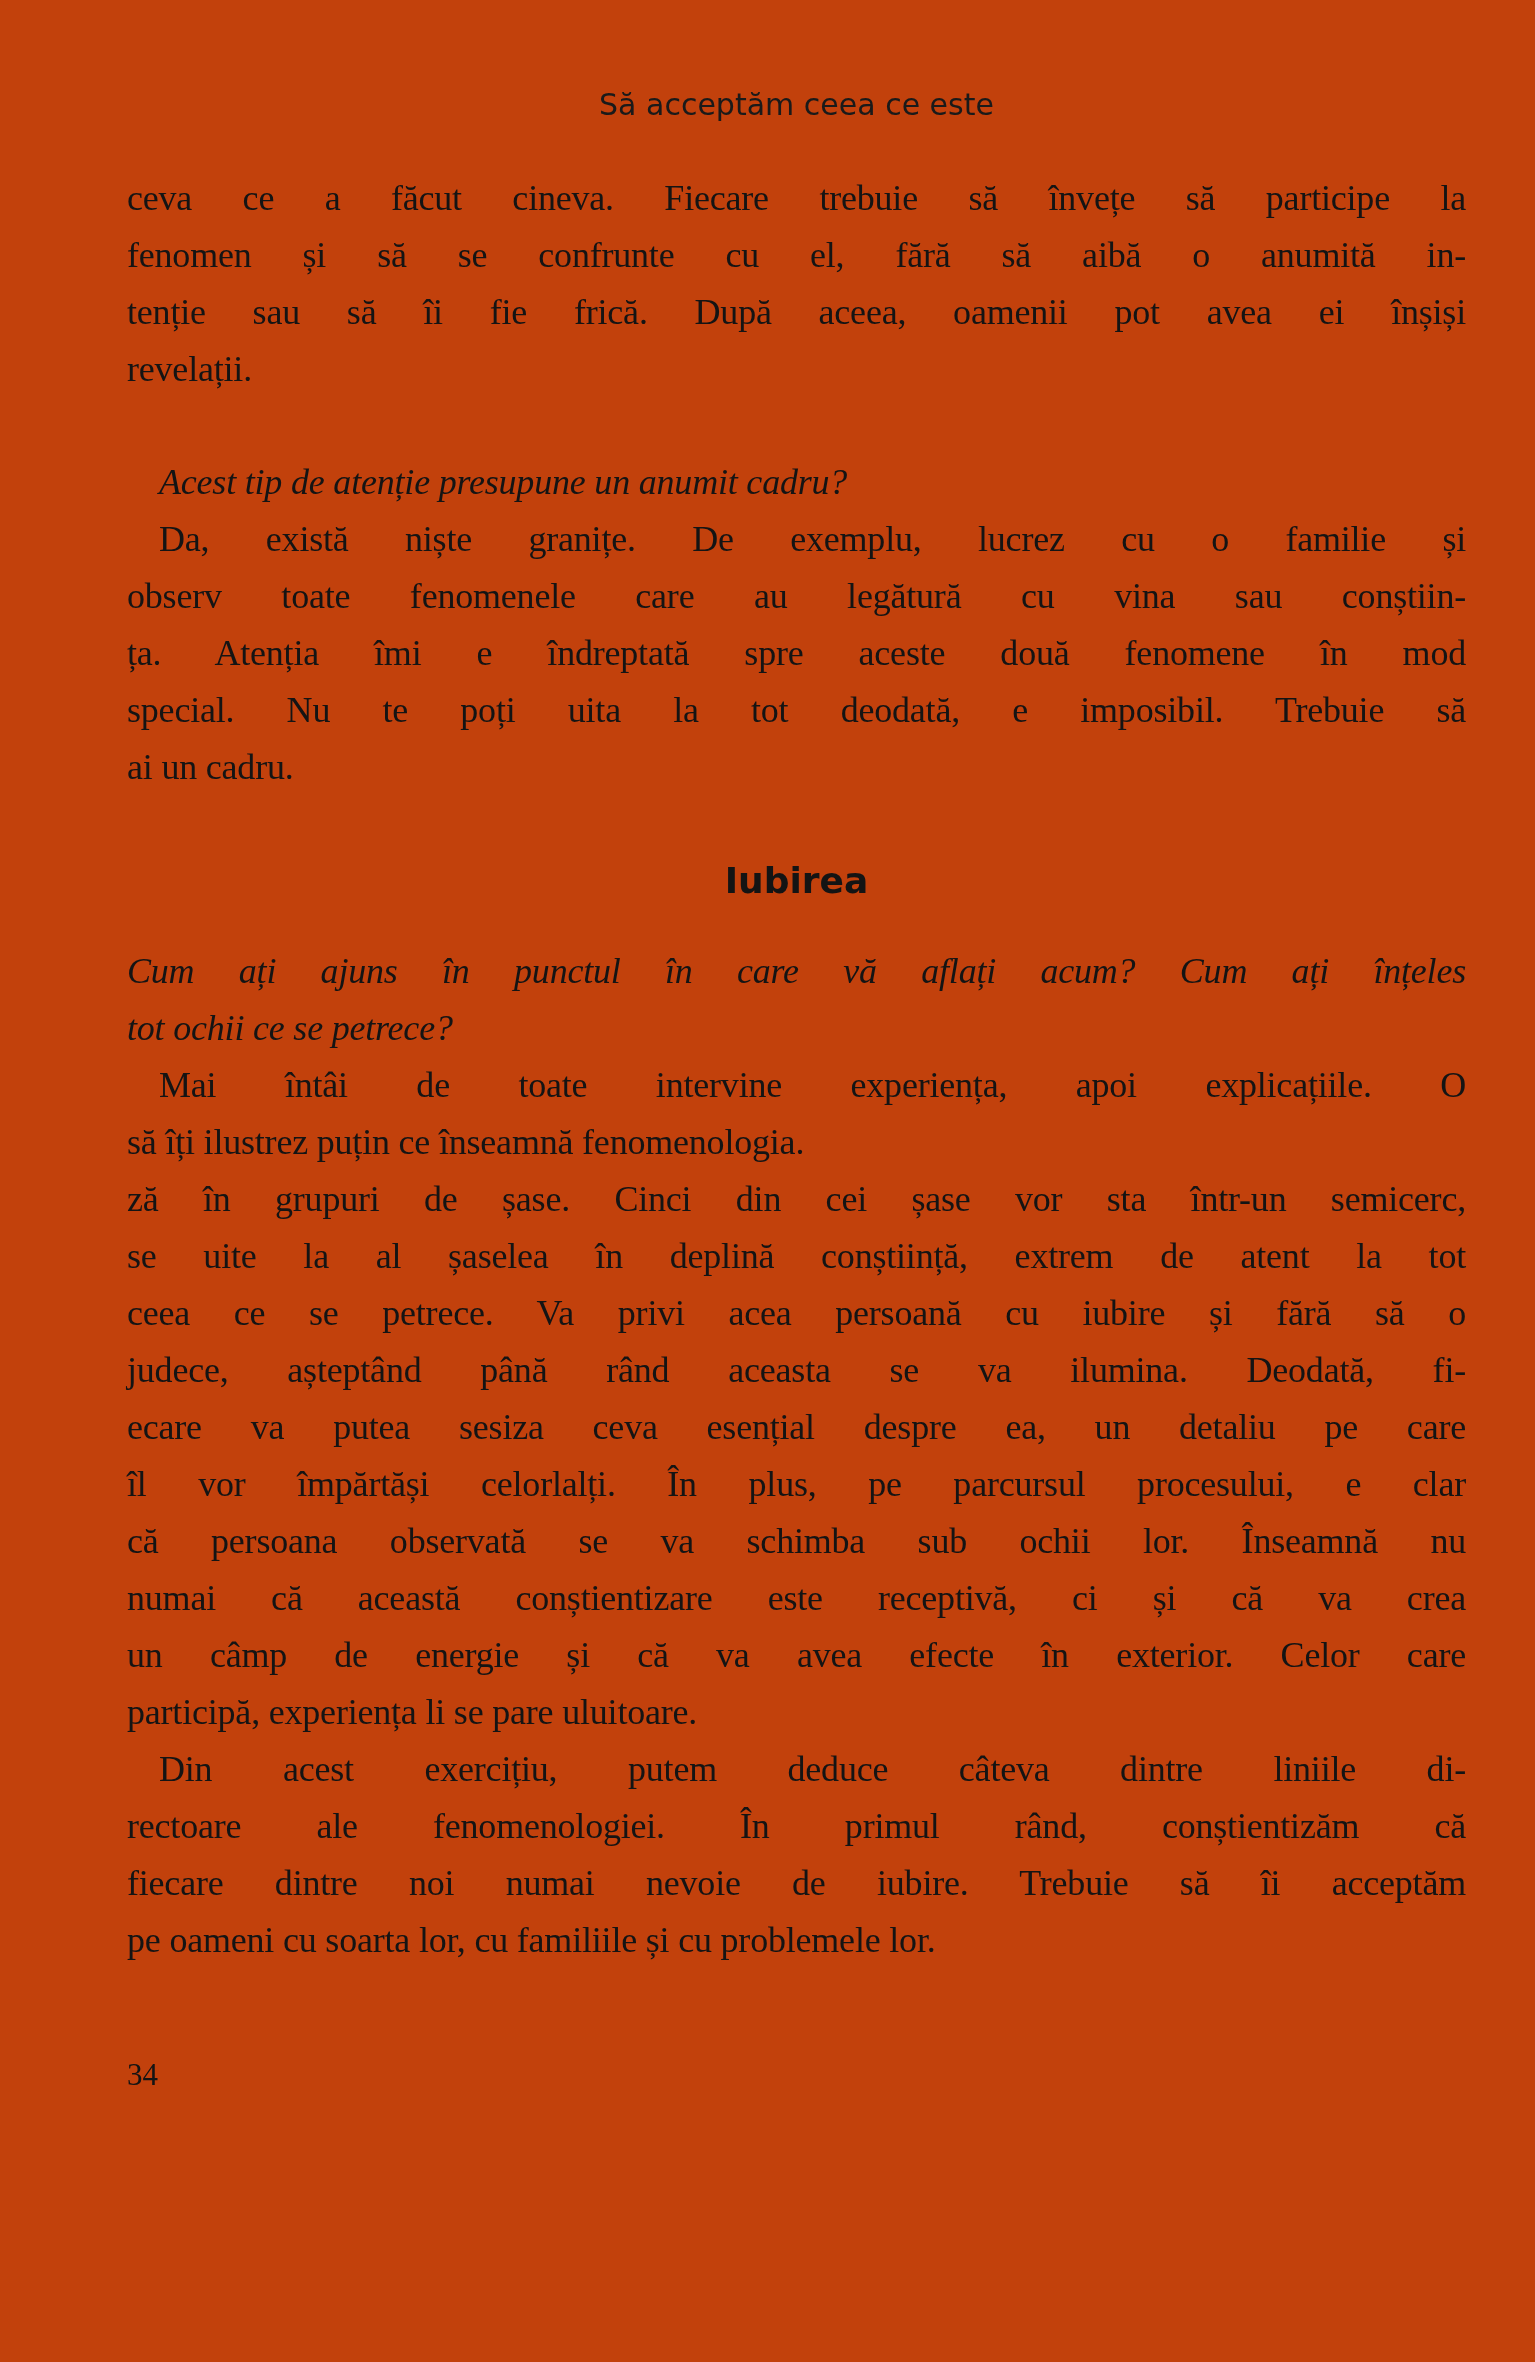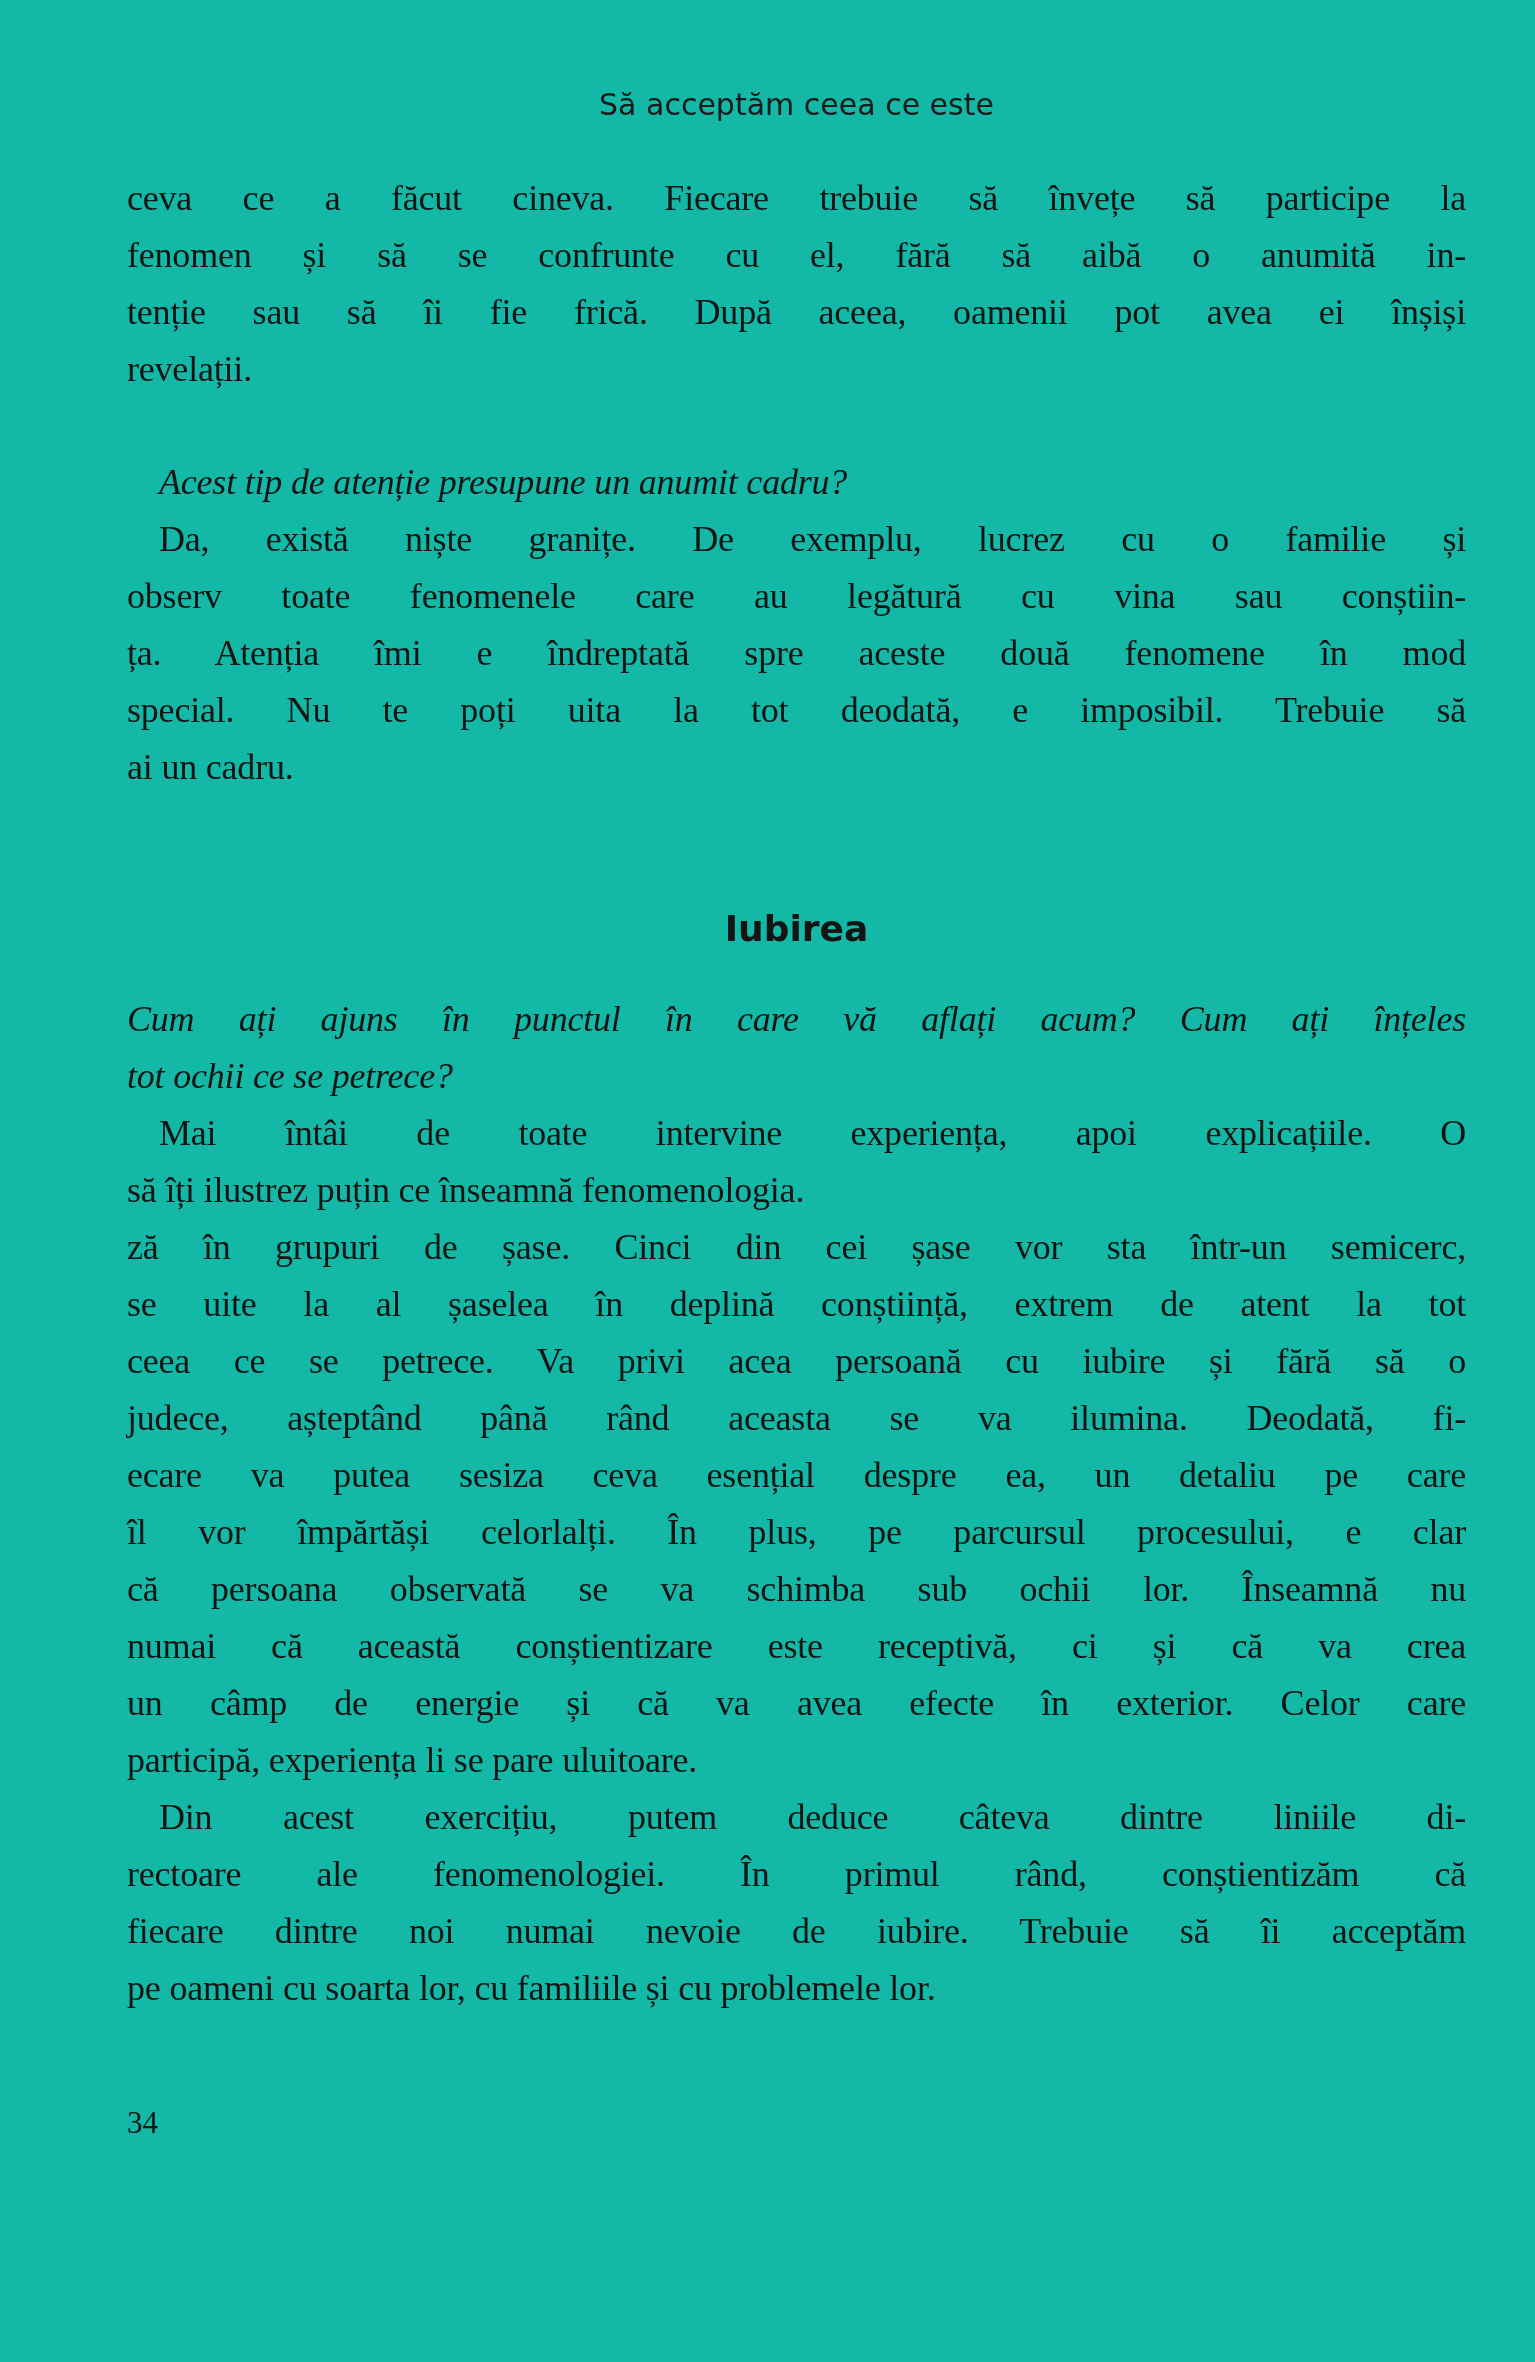--- a/index.html
+++ b/index.html
@@ -1,20 +1,20 @@
 <!DOCTYPE html>
 <html><head>
 <meta charset="utf-8">
 <style>
   html, body { margin: 0; padding: 0; background: #e9e9e9; }
   .page {
     width: 1535px;
     height: 2362px;
     margin: 0 auto;
-    background: #14b8a6;
+    background: #c2410c;
     color: #141414;
     box-sizing: border-box;
     padding: 0 69px 0 127px;
     font-family: "Liberation Serif", serif;
     overflow: hidden;
   }
   .running-header {
     margin-top: 88px;
     font-family: "DejaVu Sans", sans-serif;
     font-size: 30px;
@@ -37,21 +37,21 @@
     font-weight: bold;
     font-size: 36px;
     line-height: 44px;
     text-align: center;
     letter-spacing: 0;
   }
   
   .block-0 { margin-top: 48px; }   
   .block-1 { margin-top: 56px; }   
   .block-2 { margin-top: 0; }      
-  .block-3 { margin-top: 111px; }   
+  .block-3 { margin-top: 63px; }   
   .block-4 { margin-top: 40px; }   
   .block-5, .block-6, .block-7 { margin-top: 0; }
   .page-number {
     margin-top: 88px;
     font-size: 31px;
     line-height: 36px;
   }
 </style>
 </head>
 <body>

